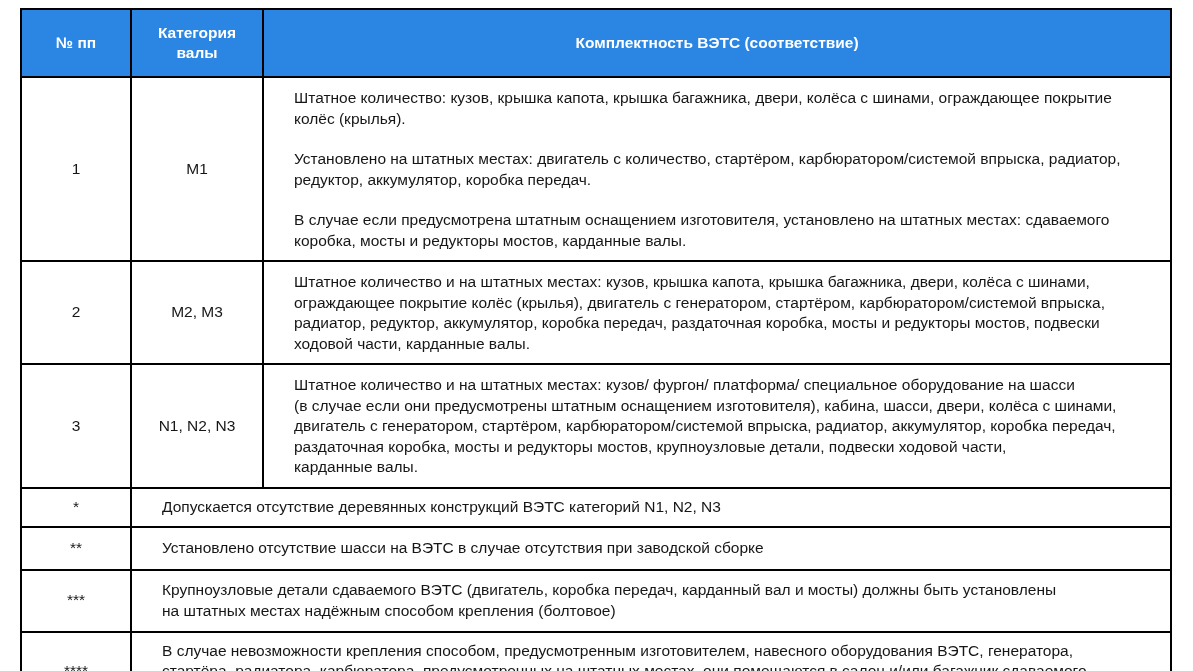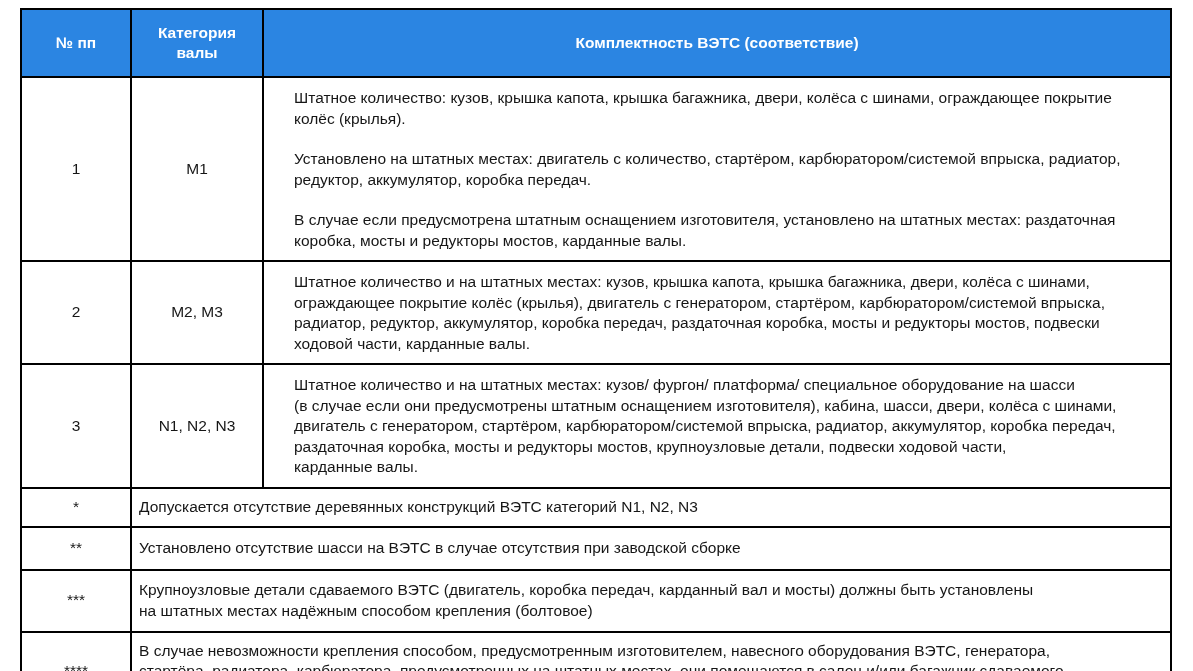--- a/index.html
+++ b/index.html
@@ -50,21 +50,21 @@
     padding: 10px 12px 9px 30px;
     vertical-align: middle;
   }
   td.desc p {
     margin: 0 0 20px 0;
     white-space: pre-line;
   }
   td.desc p:last-child { margin-bottom: 0; }
   td.note-text {
     text-align: left;
-    padding: 8px 7px;
+    padding: 8px 30px;
     white-space: pre-line;
   }
   tr.r1 { height: 164px; }
   tr.r2 { height: 98px; }
   tr.r3 { height: 110px; }
   tr.n1 { height: 39px; }
   tr.n2 { height: 43px; }
   tr.n3 { height: 62px; }
   tr.n4 { height: 74px; }
 </style>
@@ -87,21 +87,21 @@
     </thead>
     <tbody>
       <tr class="r1">
         <td class="num">1</td>
         <td class="cat">M1</td>
         <td class="desc">
           <p>Штатное количество: кузов, крышка капота, крышка багажника, двери, колёса с шинами, ограждающее покрытие
 колёс (крылья).</p>
           <p>Установлено на штатных местах: двигатель с количество, стартёром, карбюратором/системой впрыска, радиатор,
 редуктор, аккумулятор, коробка передач.</p>
-          <p>В случае если предусмотрена штатным оснащением изготовителя, установлено на штатных местах: раздаточная
+          <p>В случае если предусмотрена штатным оснащением изготовителя, установлено на штатных местах: сдаваемого
 коробка, мосты и редукторы мостов, карданные валы.</p>
         </td>
       </tr>
       <tr class="r2">
         <td class="num">2</td>
         <td class="cat">M2, M3</td>
         <td class="desc">
           <p>Штатное количество и на штатных местах: кузов, крышка капота, крышка багажника, двери, колёса с шинами,
 ограждающее покрытие колёс (крылья), двигатель с генератором, стартёром, карбюратором/системой впрыска,
 радиатор, редуктор, аккумулятор, коробка передач, раздаточная коробка, мосты и редукторы мостов, подвески

